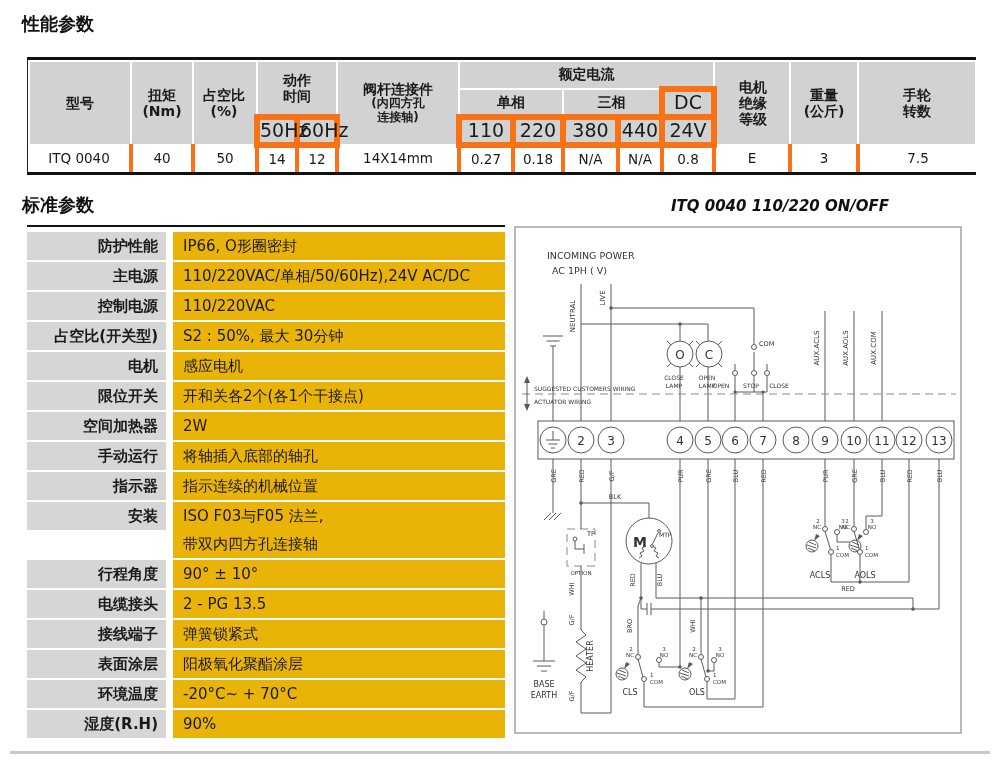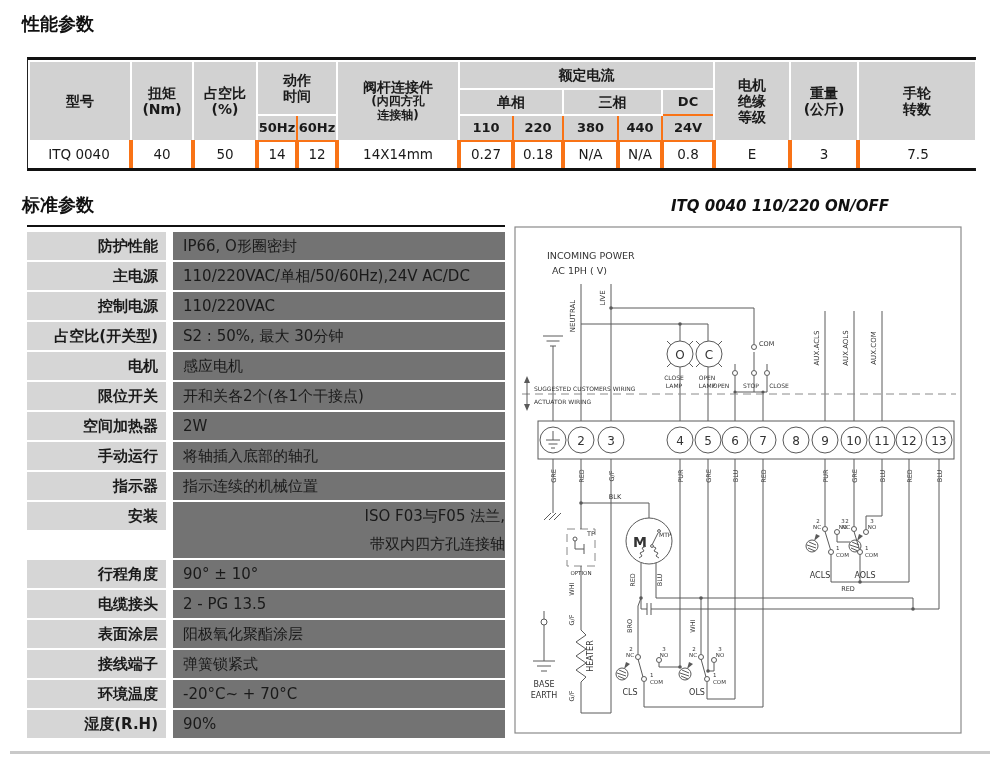--- a/index.html
+++ b/index.html
@@ -6,33 +6,33 @@
   .sheet{position:relative;width:1000px;height:765px;background:#fff;
          font-family:"DejaVu Sans","Liberation Sans",sans-serif;color:#1a1a1a;overflow:hidden;}
   .sec-title{position:absolute;font-size:18px;font-weight:bold;color:#111;}
   
   .ptable-wrap{position:absolute;left:27px;top:57px;width:947px;
                border:1px solid #222;border-top:3px solid #111;border-bottom:3px solid #111;}
   table.ptable{border-collapse:collapse;table-layout:fixed;width:947px;}
   table.ptable td{padding:0;vertical-align:middle;text-align:center;line-height:1.15;}
   td.h{background:#d2d2d2;border:2px solid #fff;font-weight:bold;font-size:14px;}
   td.h .sub{font-size:12px;font-weight:bold;}
-  td.hn{background:#d2d2d2;border:2px solid #f97316;font-weight:bold;font-size:13px;}
+  td.hn{background:#d2d2d2;border:6px solid #f97316;font-weight:normal;font-size:19px;}
   tr.r1{height:28px;} tr.r2{height:26px;} tr.r3{height:26px;} tr.rb{height:27px;}
   tr.rb td{font-size:13.5px;background:#fff;border-top:2px solid #fff;}
   tr.rb td + td{border-left:4px solid #f97316;}
   
   .rule{position:absolute;left:27px;top:225px;width:478px;height:2px;background:#111;}
   .specs{position:absolute;left:27px;top:232px;width:478px;}
   .srow{display:flex;margin-bottom:2px;gap:7px;}
   .slabel{width:139px;height:28px;line-height:28px;background:#d6d6d6;font-weight:bold;
           font-size:15px;text-align:right;padding-right:8px;box-sizing:border-box;flex:none;}
-  .sval{flex:1;background:#737373;font-size:15px;line-height:28px;padding-left:10px;
+  .sval{flex:1;background:#eab308;font-size:15px;line-height:28px;padding-left:10px;
         white-space:pre-line;}
-  .srow.double .sval{min-height:56px;text-align:right;}
+  .srow.double .sval{min-height:56px;}
   
   .diag-title{position:absolute;left:600px;top:197px;width:360px;text-align:center;
               font-size:15px;font-weight:bold;font-style:italic;color:#111;}
   .diag{position:absolute;left:514px;top:226px;}
   .diag svg{display:block;}
   .w{fill:none;stroke:#5a5a5a;stroke-width:1;}
   .wd{fill:none;stroke:#8a8a8a;stroke-width:1;stroke-dasharray:8 5;}
   .tc{fill:#fff;stroke:#5a5a5a;stroke-width:1;}
   .dot{fill:#5a5a5a;stroke:none;}
   text{fill:#333;stroke:none;font-family:"DejaVu Sans","Liberation Sans",sans-serif;}
@@ -182,26 +182,26 @@
       </div>
     <div class="srow">
         <div class="slabel">行程角度</div>
         <div class="sval">90° ± 10°</div>
       </div>
     <div class="srow">
         <div class="slabel">电缆接头</div>
         <div class="sval">2 - PG 13.5</div>
       </div>
     <div class="srow">
+        <div class="slabel">接线端子</div>
+        <div class="sval">弹簧锁紧式</div>
+      </div>
+    <div class="srow">
         <div class="slabel">表面涂层</div>
         <div class="sval">阳极氧化聚酯涂层</div>
-      </div>
-    <div class="srow">
-        <div class="slabel">接线端子</div>
-        <div class="sval">弹簧锁紧式</div>
       </div>
     <div class="srow">
         <div class="slabel">环境温度</div>
         <div class="sval">-20°C~ + 70°C</div>
       </div>
     <div class="srow">
         <div class="slabel">湿度(R.H)</div>
         <div class="sval">90%</div>
       </div>
   </div>

